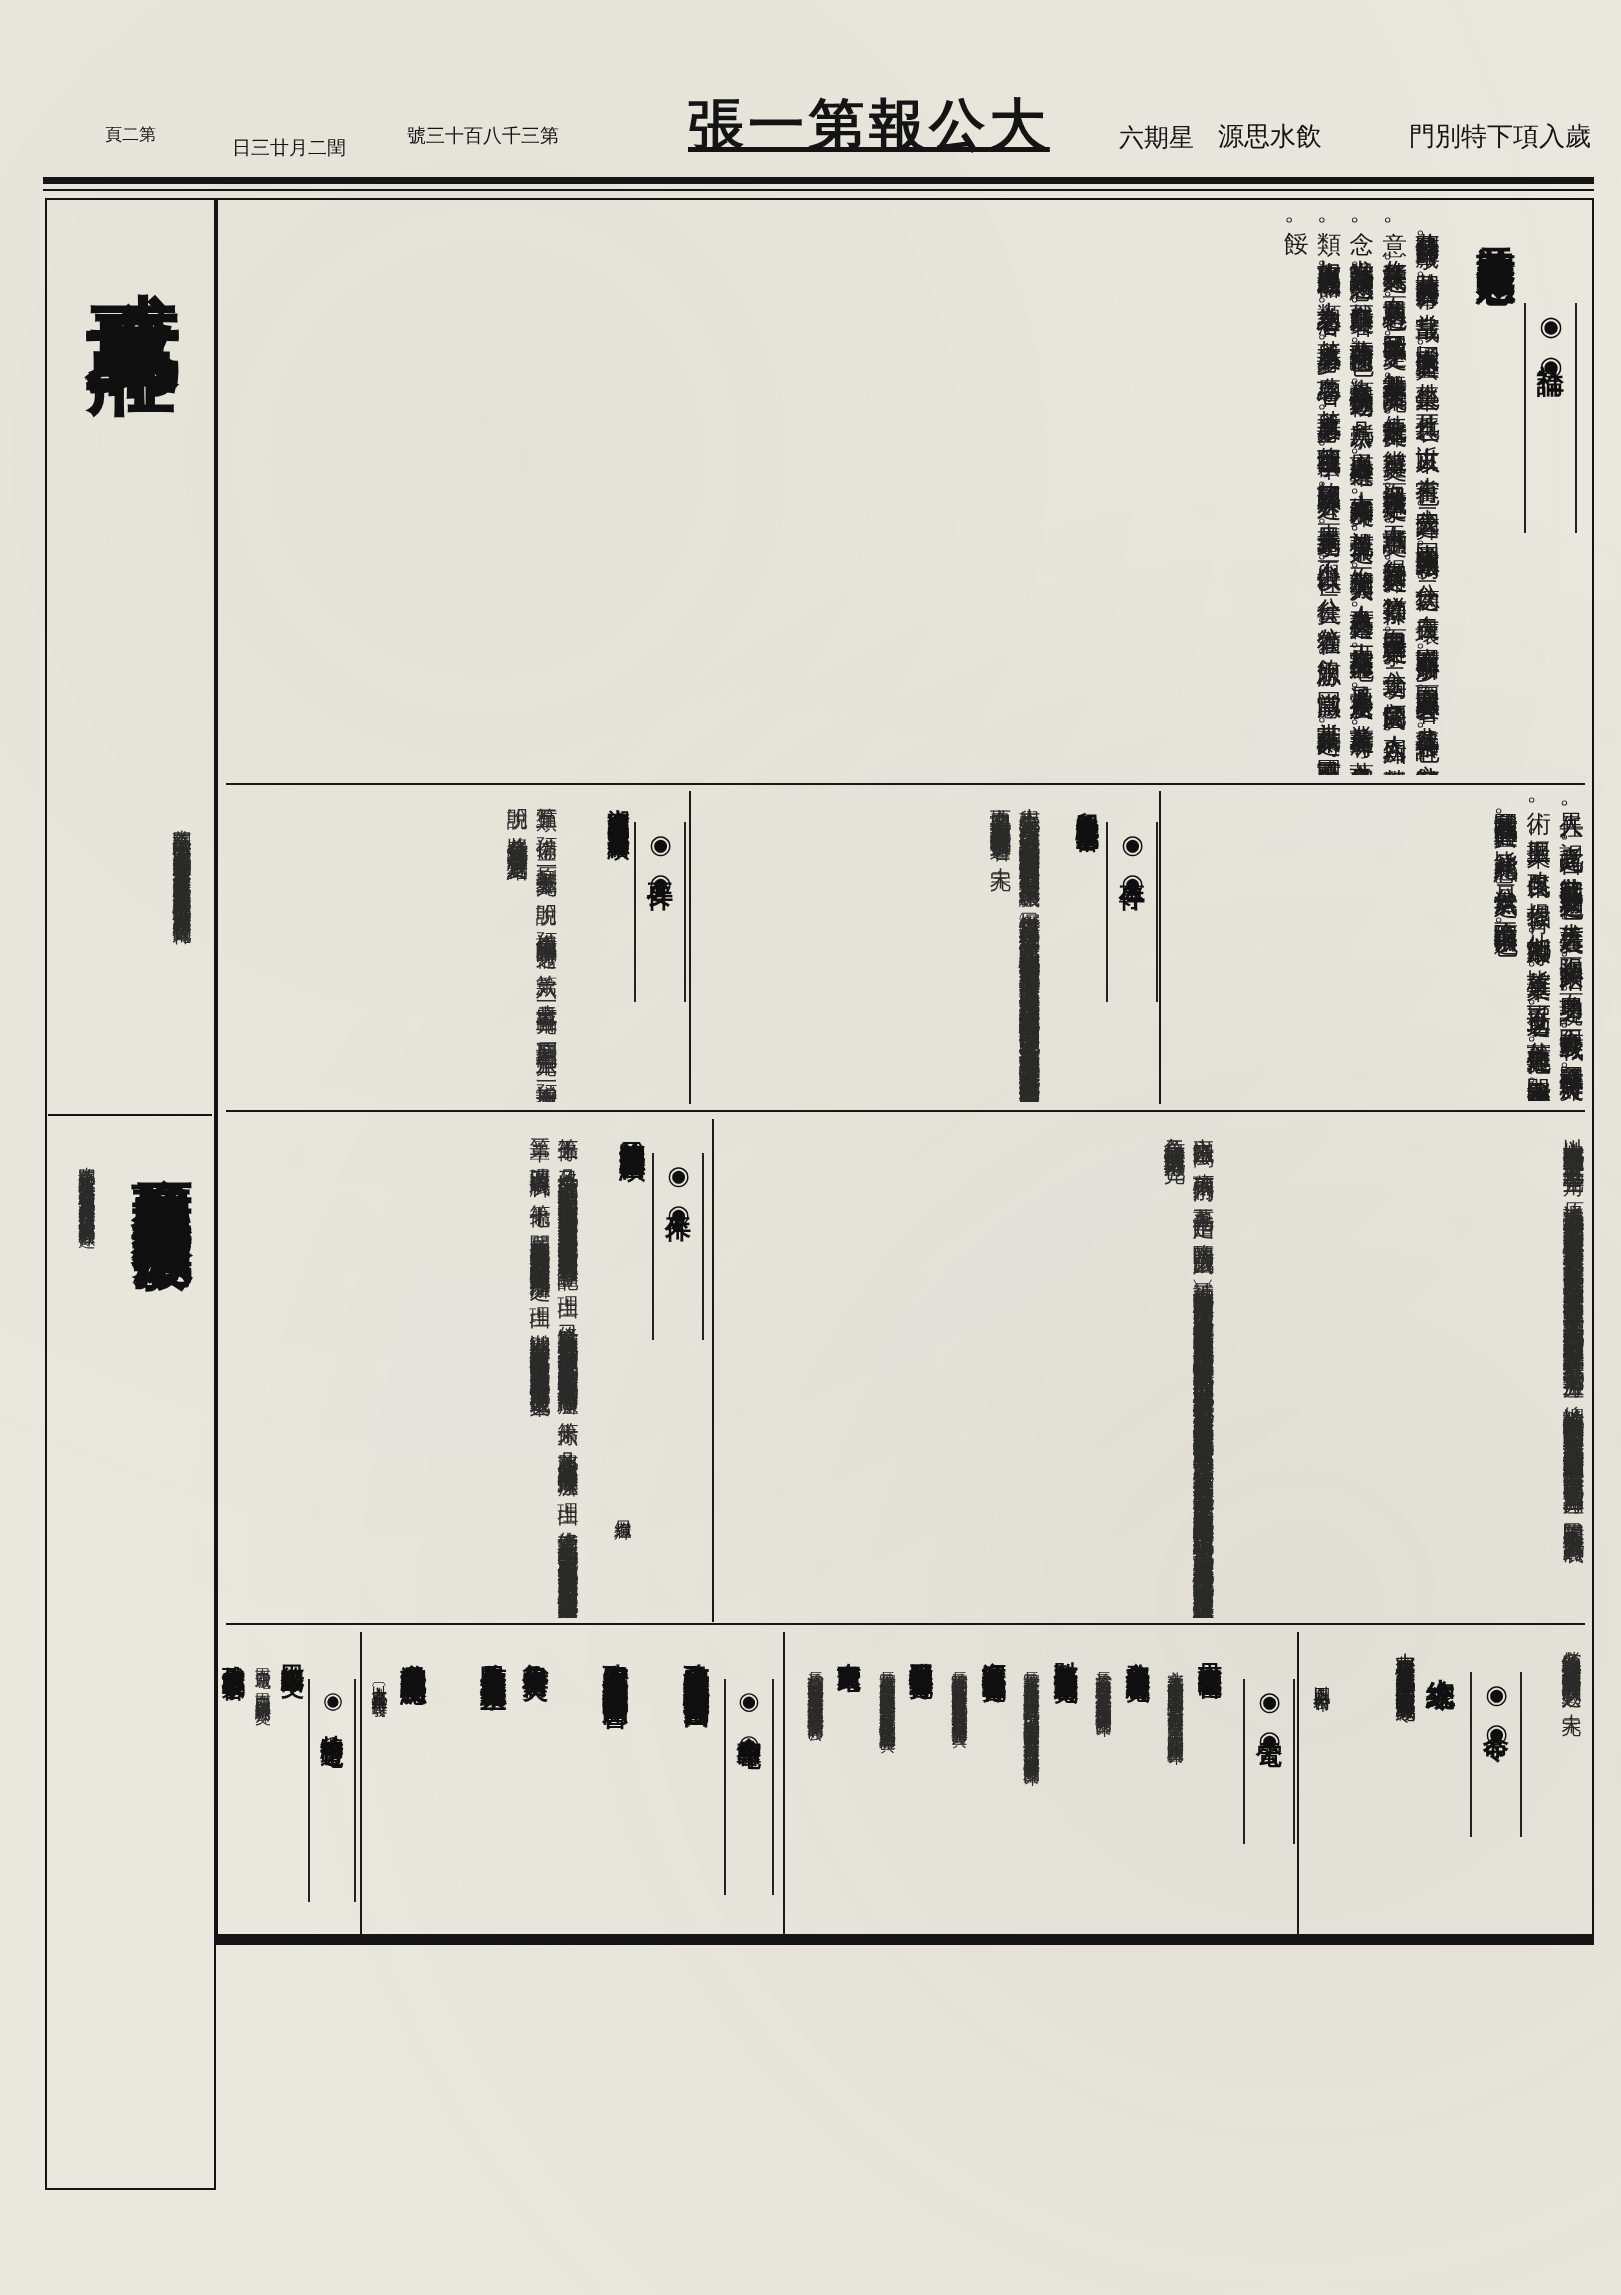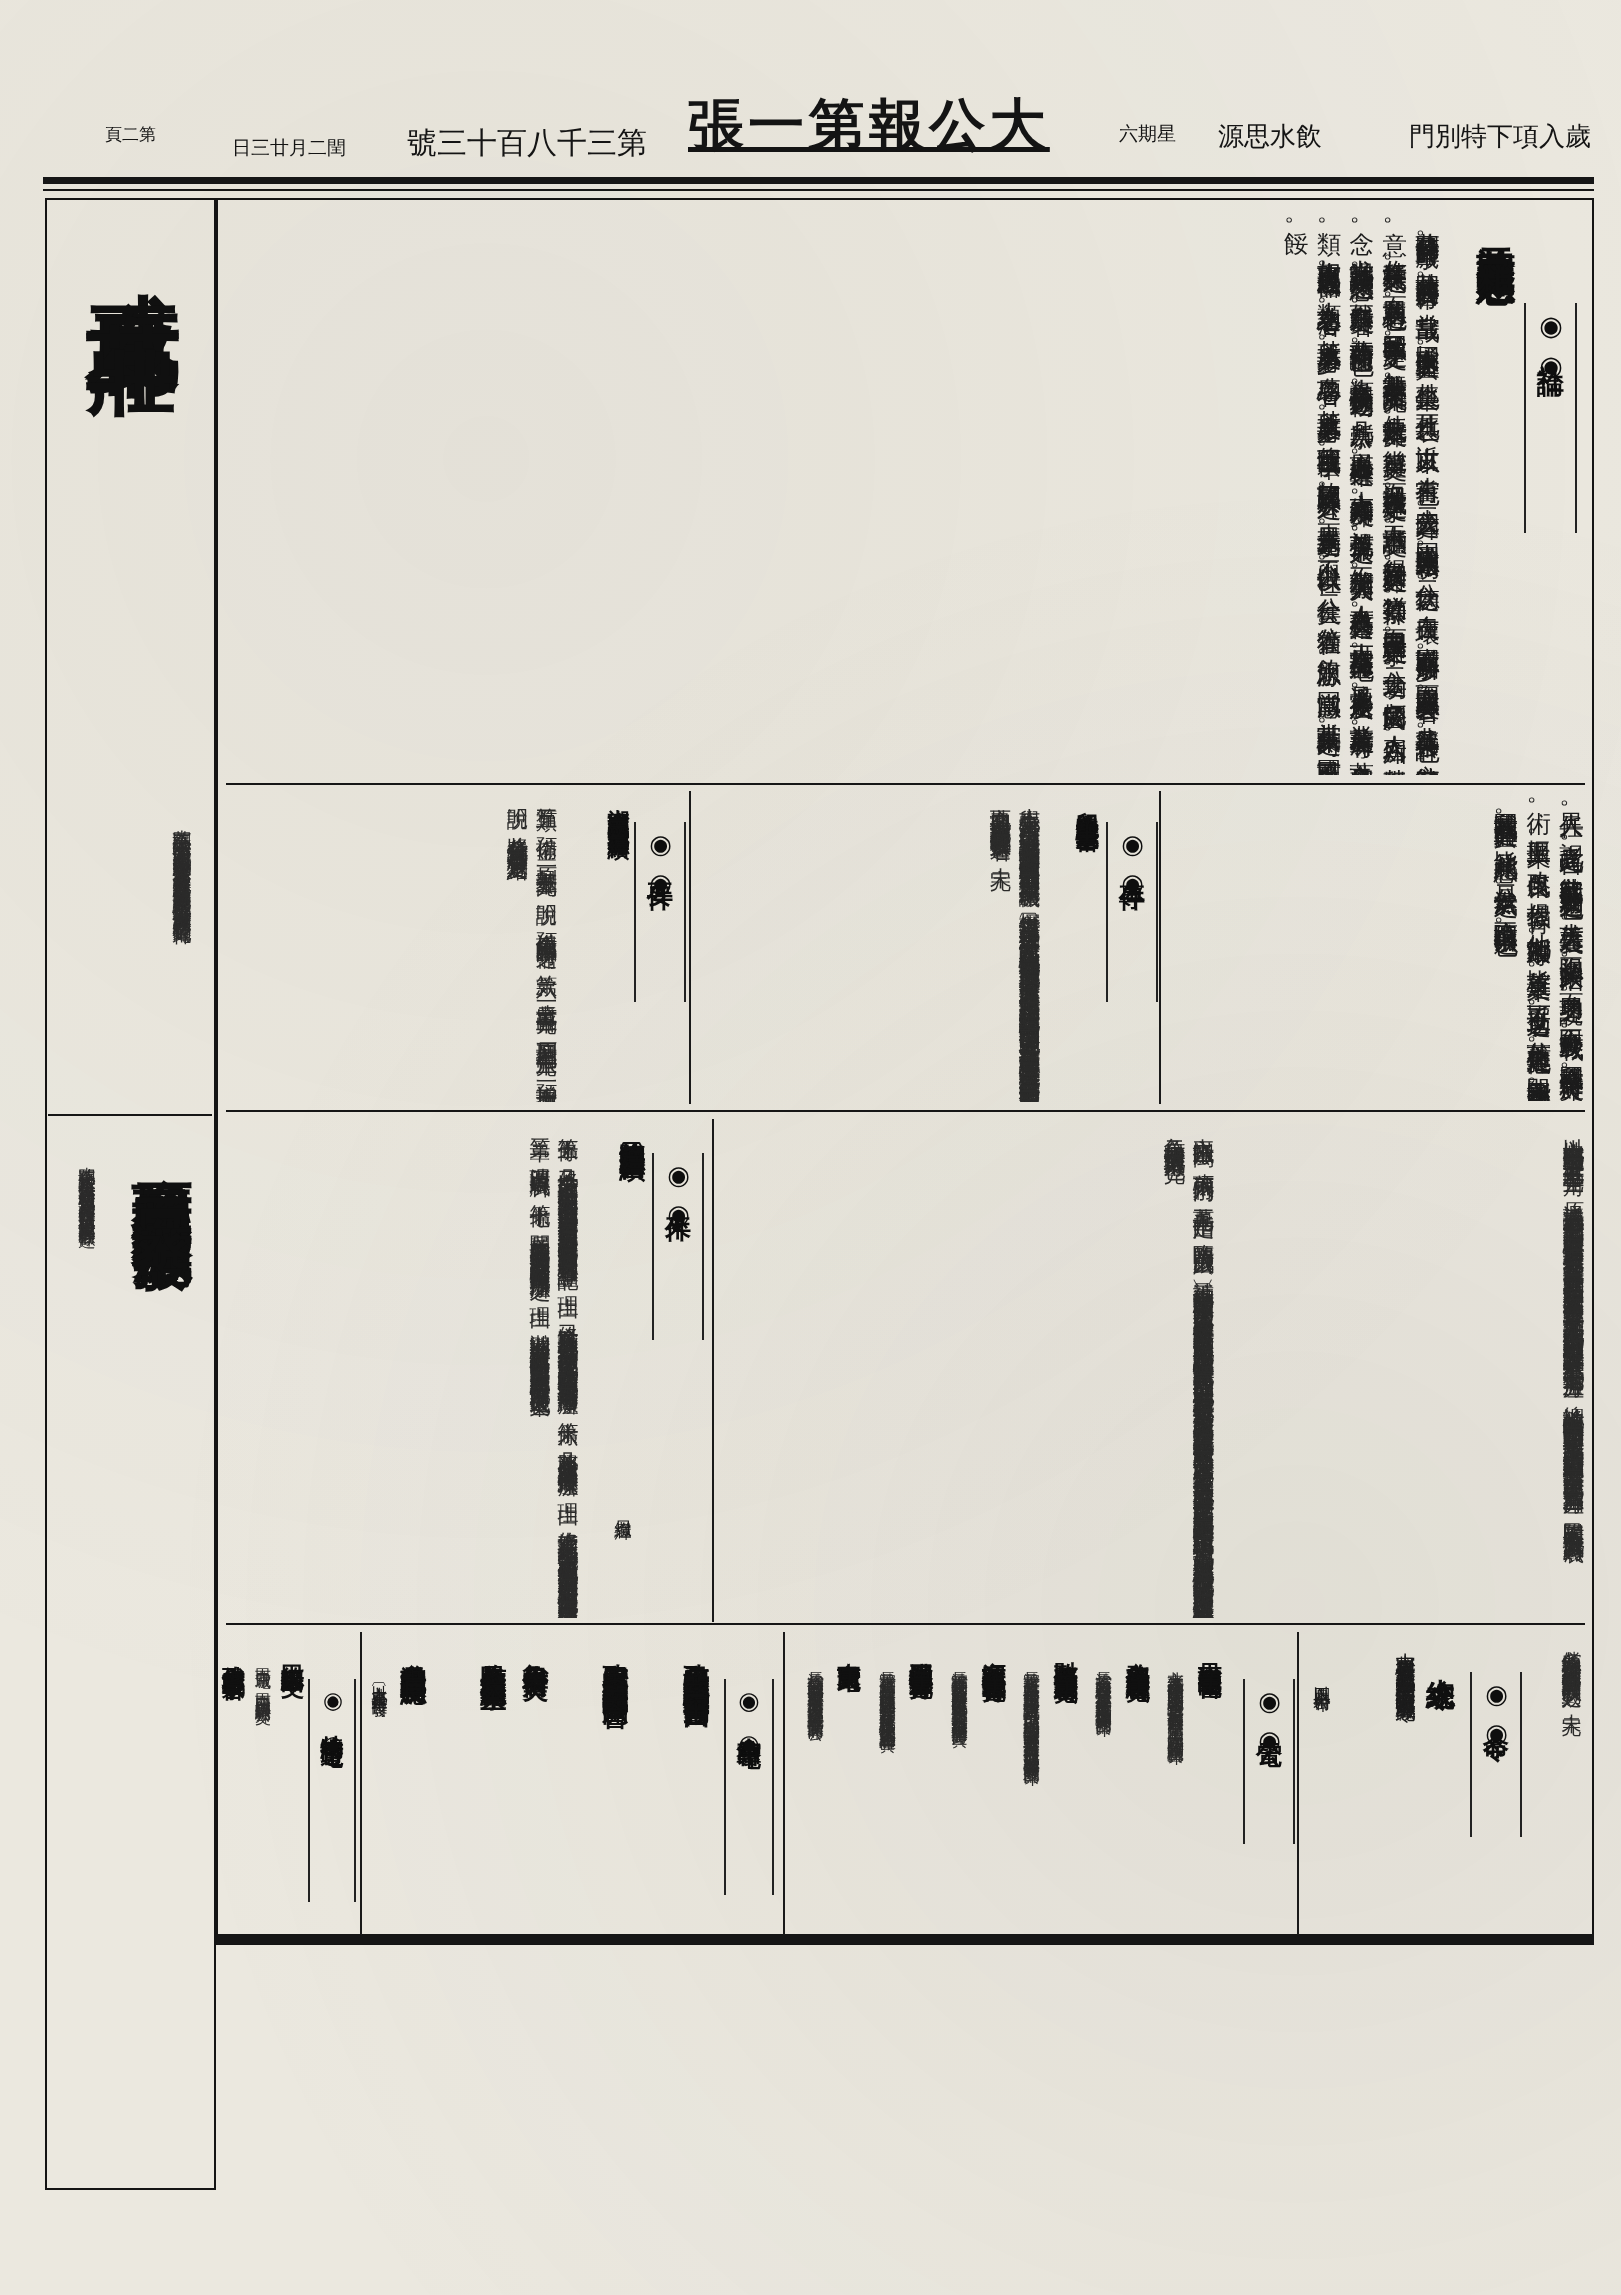--- a/index.html
+++ b/index.html
@@ -31,23 +31,23 @@
   .hr{position:absolute;background:#161616;}
   .vr{position:absolute;background:#1a1a1a;}
   .frame{position:absolute;border:2.9px solid #141414;background:transparent;}
   .faded{opacity:.92;}
 </style>
 </head>
 <body>
 
 <div class="hdr rev" style="left:1409px;top:119px;font-size:26px;">歲入項下特別門</div>
 <div class="hdr rev" style="left:1218px;top:119px;font-size:26px;">飲水思源</div>
-<div class="hdr rev" style="left:1119px;top:121px;font-size:19px;">星期六</div>
+<div class="hdr rev" style="left:1119px;top:121px;font-size:25px;">星期六</div>
 <div class="hdr rev hl" style="left:688px;top:88px;font-size:56px;letter-spacing:4.3px;text-decoration:underline;">大公報第一張</div>
-<div class="hdr rev" style="left:407px;top:123px;font-size:30px;font-family:Liberation Mono, monospace;">第三千八百十三號</div>
+<div class="hdr rev" style="left:407px;top:123px;font-size:19px;font-family:Liberation Mono, monospace;">第三千八百十三號</div>
 <div class="hdr rev" style="left:232px;top:123px;font-size:19px;margin-top:12px;">閏二月廿三日</div>
 <div class="hdr rev" style="left:105px;top:123px;font-size:17px;">第二頁</div>
 
 <div class="hr" style="left:43px;top:177px;width:1551px;height:7.2px;"></div>
 <div class="hr" style="left:43px;top:189px;width:1551px;height:2.2px;"></div>
 
 <div class="frame" style="left:45px;top:198px;width:167px;height:1988px;"></div>
 <div class="frame" style="left:216px;top:198px;width:1374px;height:1743px;"></div>
 <div class="hr" style="left:216px;top:1934px;width:1378px;height:10px;"></div>
 

